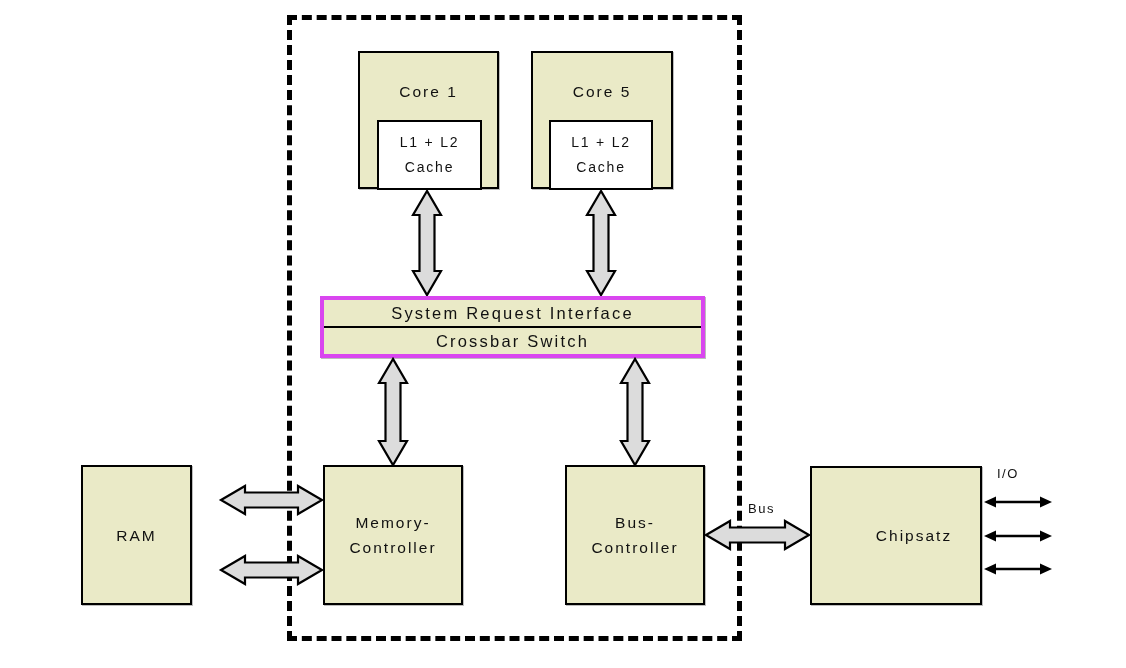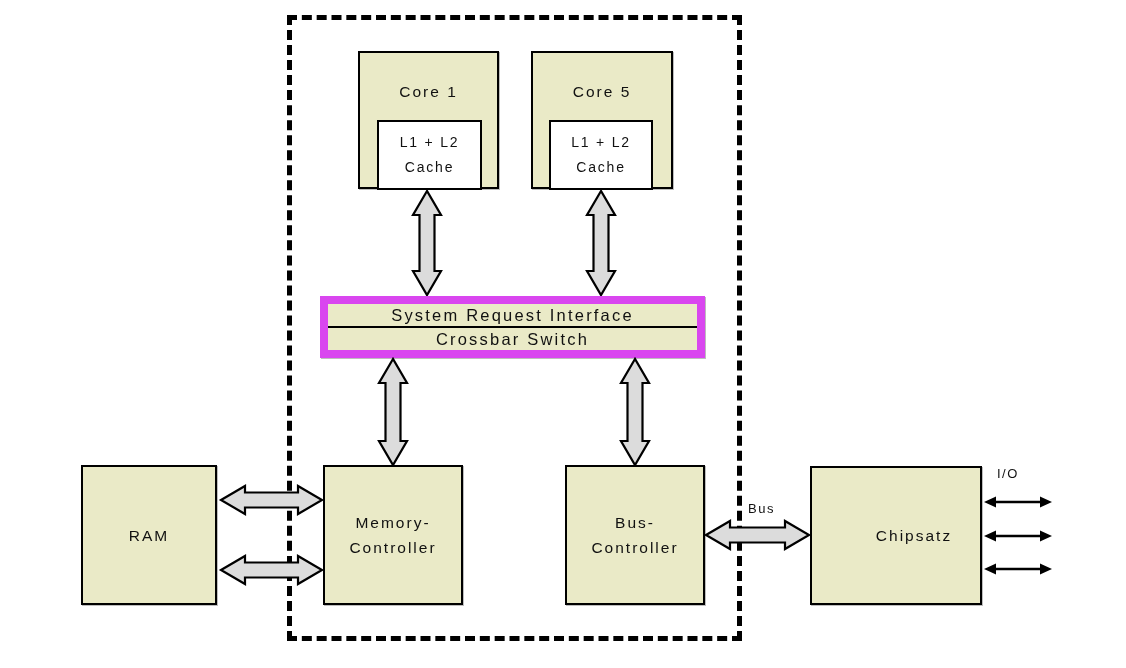--- a/index.html
+++ b/index.html
@@ -14,21 +14,21 @@
   .box{
     position:absolute;box-sizing:border-box;border:2px solid #000;background:#eaeac7;
     display:flex;flex-direction:column;align-items:center;justify-content:center;
     letter-spacing:2px;font-size:15.5px;line-height:25px;text-align:center;
     box-shadow:1px 1px 0 #bdbdbd;
   }
   .box.white{background:#ffffff;box-shadow:none;}
   .core{justify-content:flex-start;padding-top:26px;}
   .bars{
     position:absolute;left:320px;top:296px;width:385px;height:62px;box-sizing:border-box;
-    border:8px solid #d946ef;background:#eaeac7;display:flex;flex-direction:column;
+    border:4px solid #d946ef;background:#eaeac7;display:flex;flex-direction:column;
     box-shadow:1px 1px 0 #bdbdbd;
   }
   .bar-row{
     flex:1;display:flex;align-items:center;justify-content:center;
     font-size:16.5px;letter-spacing:2.2px;
   }
   .bar-row.first{border-bottom:2px solid #000;}
   .arr{position:absolute;overflow:visible;}
   .arr polygon{fill:#dcdcdc;stroke:#000;stroke-width:2.2;stroke-linejoin:miter;}
   .thin line{stroke:#000;stroke-width:2.6;}
@@ -75,21 +75,21 @@
     </div>
   </div>
 
   <svg class="arr" style="left:375px;top:358px;" width="36" height="108" viewBox="0 0 36 108">
     <polygon points="18,1 4,25 10.5,25 10.5,83 4,83 18,107 32,83 25.5,83 25.5,25 32,25"></polygon>
   </svg>
   <svg class="arr" style="left:617px;top:358px;" width="36" height="108" viewBox="0 0 36 108">
     <polygon points="18,1 4,25 10.5,25 10.5,83 4,83 18,107 32,83 25.5,83 25.5,25 32,25"></polygon>
   </svg>
 
-  <div class="box" style="left:81px;top:465px;width:136px;height:140px;">
+  <div class="box" style="left:81px;top:465px;width:111px;height:140px;">
     <span>RAM</span>
   </div>
 
   <div class="box" style="left:323px;top:465px;width:140px;height:140px;">
     <span>Memory-</span>
     <span>Controller</span>
   </div>
 
   <div class="box" style="left:565px;top:465px;width:140px;height:140px;">
     <span>Bus-</span>

